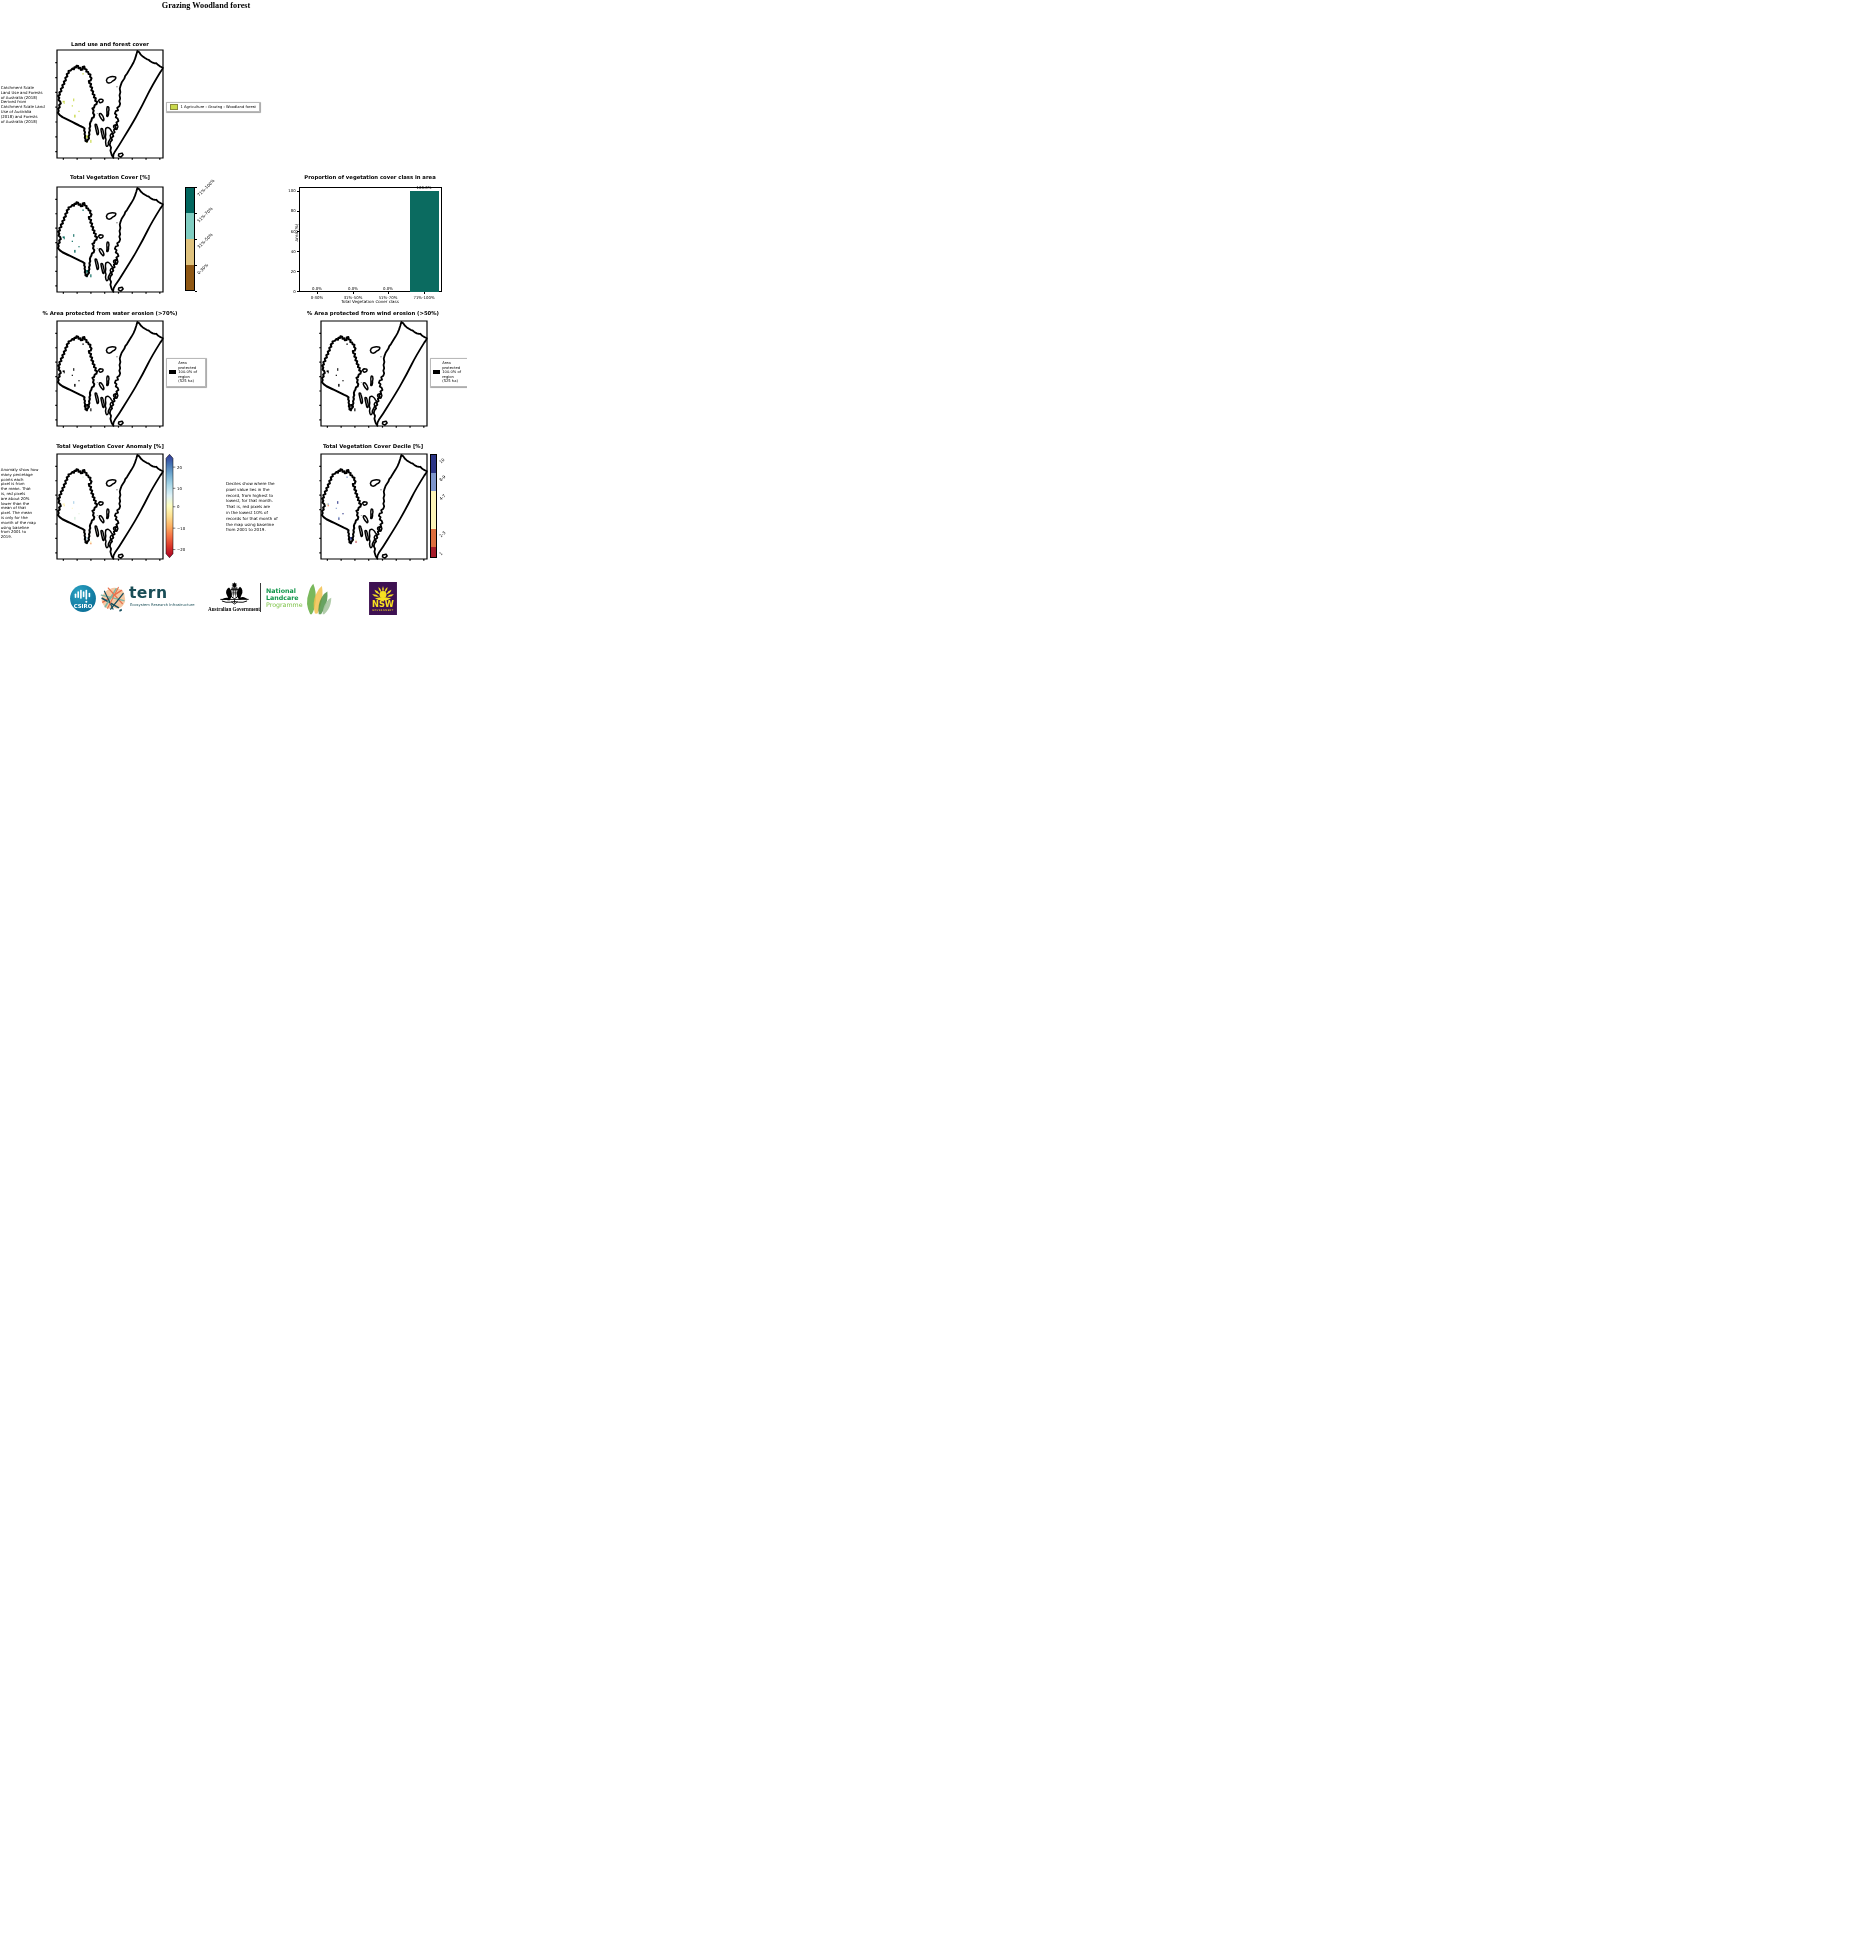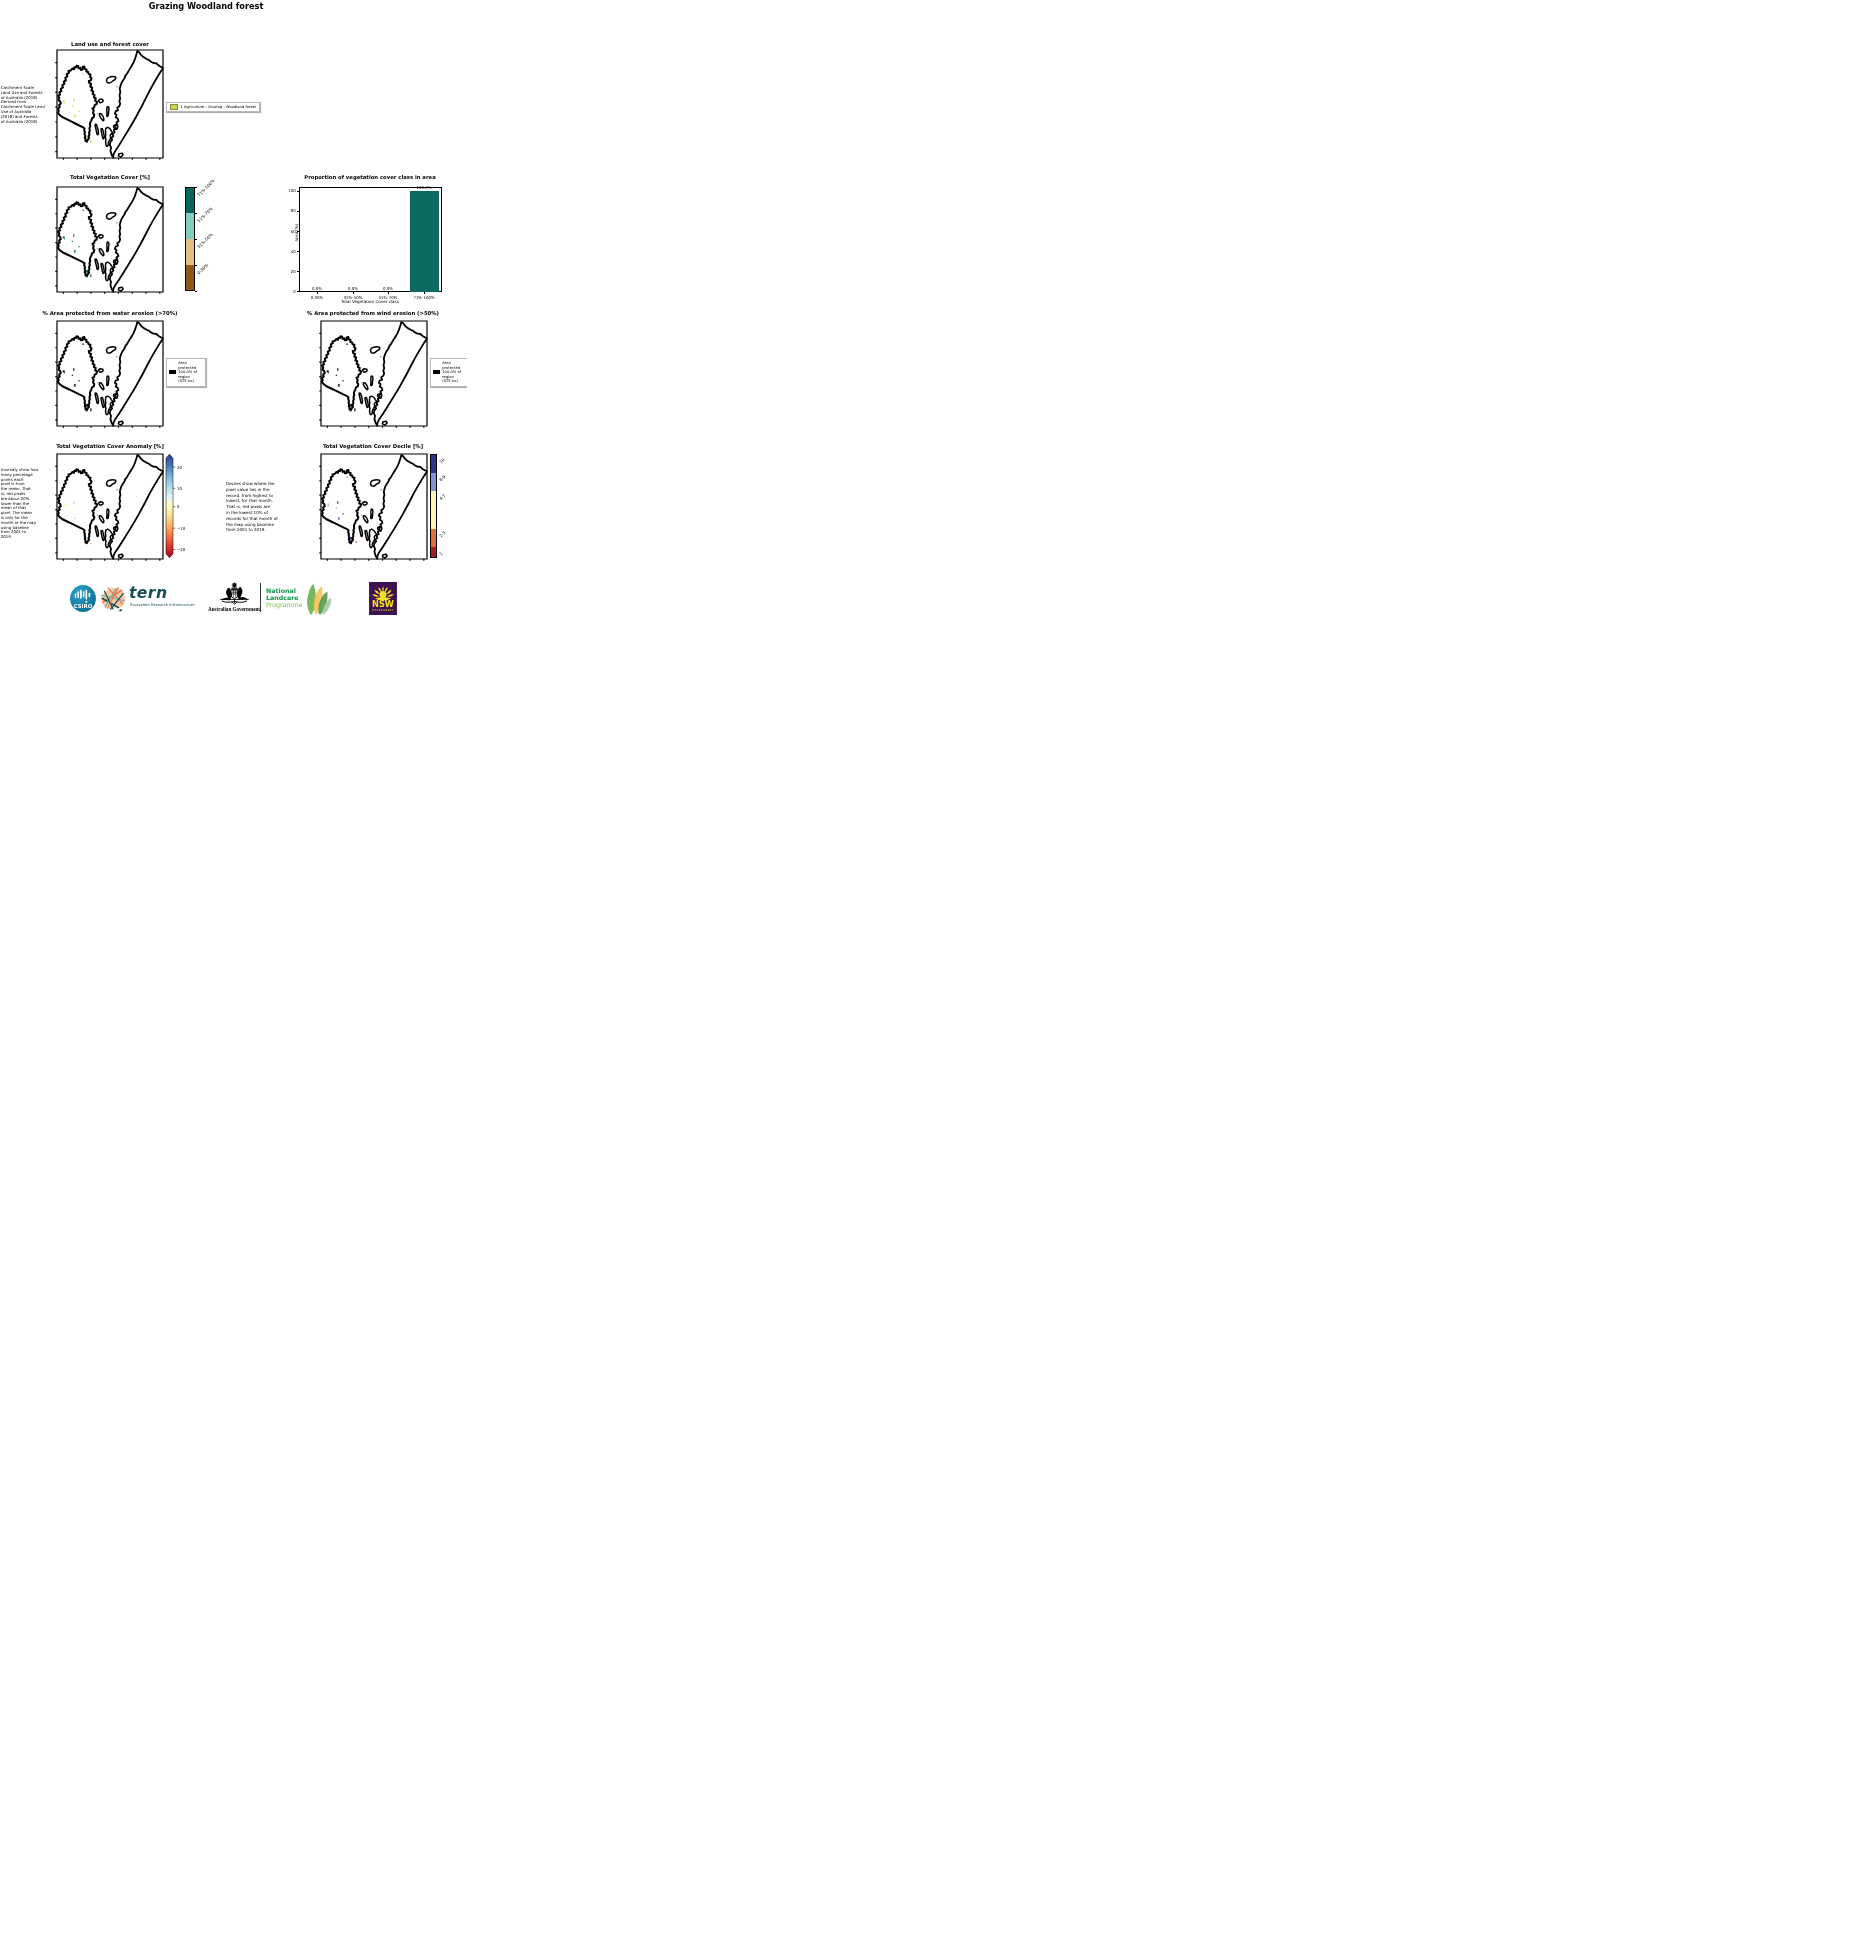--- a/index.html
+++ b/index.html
@@ -28,21 +28,21 @@
   .xticklab{position:absolute;font-size:3.9px;transform:translateX(-50%);white-space:nowrap;}
   .yticklab{position:absolute;font-size:3.9px;text-align:right;width:11.7px;}
   .axis-tick{position:absolute;background:#000;}
   .logo-text{white-space:nowrap;}
 </style>
 </head>
 <body>
 
 <div id="fig">
 
-  <div class="abs suptitle" style="left:206px;top:0.8px;">Grazing Woodland forest</div>
+  <div class="abs suptitle" style="left:206px;top:0.8px;font-family:Liberation Serif, serif;">Grazing Woodland forest</div>
 
   <div class="abs ptitle" style="left:110px;top:41px;">Land use and forest cover</div>
   <div class="abs note" style="left:0.8px;top:86px;width:51px;"> Catchment Scale
 Land Use and Forests
 of Australia (2018)
 Derived from
 Catchment Scale Land
 Use of Australia
 (2018) and Forests
 of Australia (2018)</div>
@@ -498,21 +498,21 @@
         <path d="M16,56 L44,10" stroke="#7eb5a5" stroke-width="4"></path>
         <path d="M24,8 L60,48" stroke="#e8714d" stroke-width="3.4"></path>
         <path d="M6,26 L64,40" stroke="#7eb5a5" stroke-width="3.4"></path>
         <path d="M30,62 L62,22" stroke="#174f5e" stroke-width="3.4"></path>
         <path d="M14,16 L36,62" stroke="#174f5e" stroke-width="3"></path>
         <path d="M50,6 L22,60" stroke="#e8714d" stroke-width="2.6"></path>
       </g>
       <path d="M52,64 l6,-3 l1,5 l-6,3 Z" fill="#174f5e"></path>
     </svg>
   </div>
-  <div class="abs logo-text" style="left:129px;top:584px;font-size:15.6px;font-weight:bold;color:#1a4e57;letter-spacing:0.4px;font-style:italic;">tern</div>
+  <div class="abs logo-text" style="left:129px;top:584px;font-size:15.6px;font-weight:bold;color:#1a4e57;letter-spacing:0.4px;">tern</div>
   <div class="abs logo-text" style="left:130px;top:603px;font-size:3.7px;color:#1a4e57;">Ecosystem Research Infrastructure</div>
 
   <div class="abs" style="left:218px;top:582px;width:33px;height:23px;">
     <svg width="33" height="23" viewBox="0 0 84 58" fill="#000">
       <path d="M42,0 l1.8,4 4.2,-1.4 -1.6,4.2 4,1.8 -4,1.8 1.6,4.2 -4.2,-1.4 -1.8,4 -1.8,-4 -4.2,1.4 1.6,-4.2 -4,-1.8 4,-1.8 -1.6,-4.2 4.2,1.4 Z" transform="translate(0,-1) scale(0.9) translate(4.5,1)"></path>
       <rect x="34" y="14" width="16" height="3" rx="1.5"></rect>
       <path d="M33,19 h18 v14 q0,6 -9,9 q-9,-3 -9,-9 Z" fill="none" stroke="#000" stroke-width="2.4"></path>
       <path d="M36,22 h12 M36,26 h12 M36,30 h12 M39,19 v18 M45,19 v18" stroke="#000" stroke-width="1.6"></path>
       <path d="M28,14 q-5,2 -7,8 q-2,7 2,12 l3,6 q-8,-1 -12,2 l-6,3 h14 q4,2 8,1 l4,-8 q3,-8 -1,-16 q-2,-6 -5,-8 Z"></path>
       <path d="M56,12 q5,3 6,9 q1,6 -2,11 l-3,7 q8,-2 12,1 l6,3 h-14 q-4,2 -8,1 l-4,-8 q-3,-8 1,-15 q2,-6 6,-9 Z"></path>

